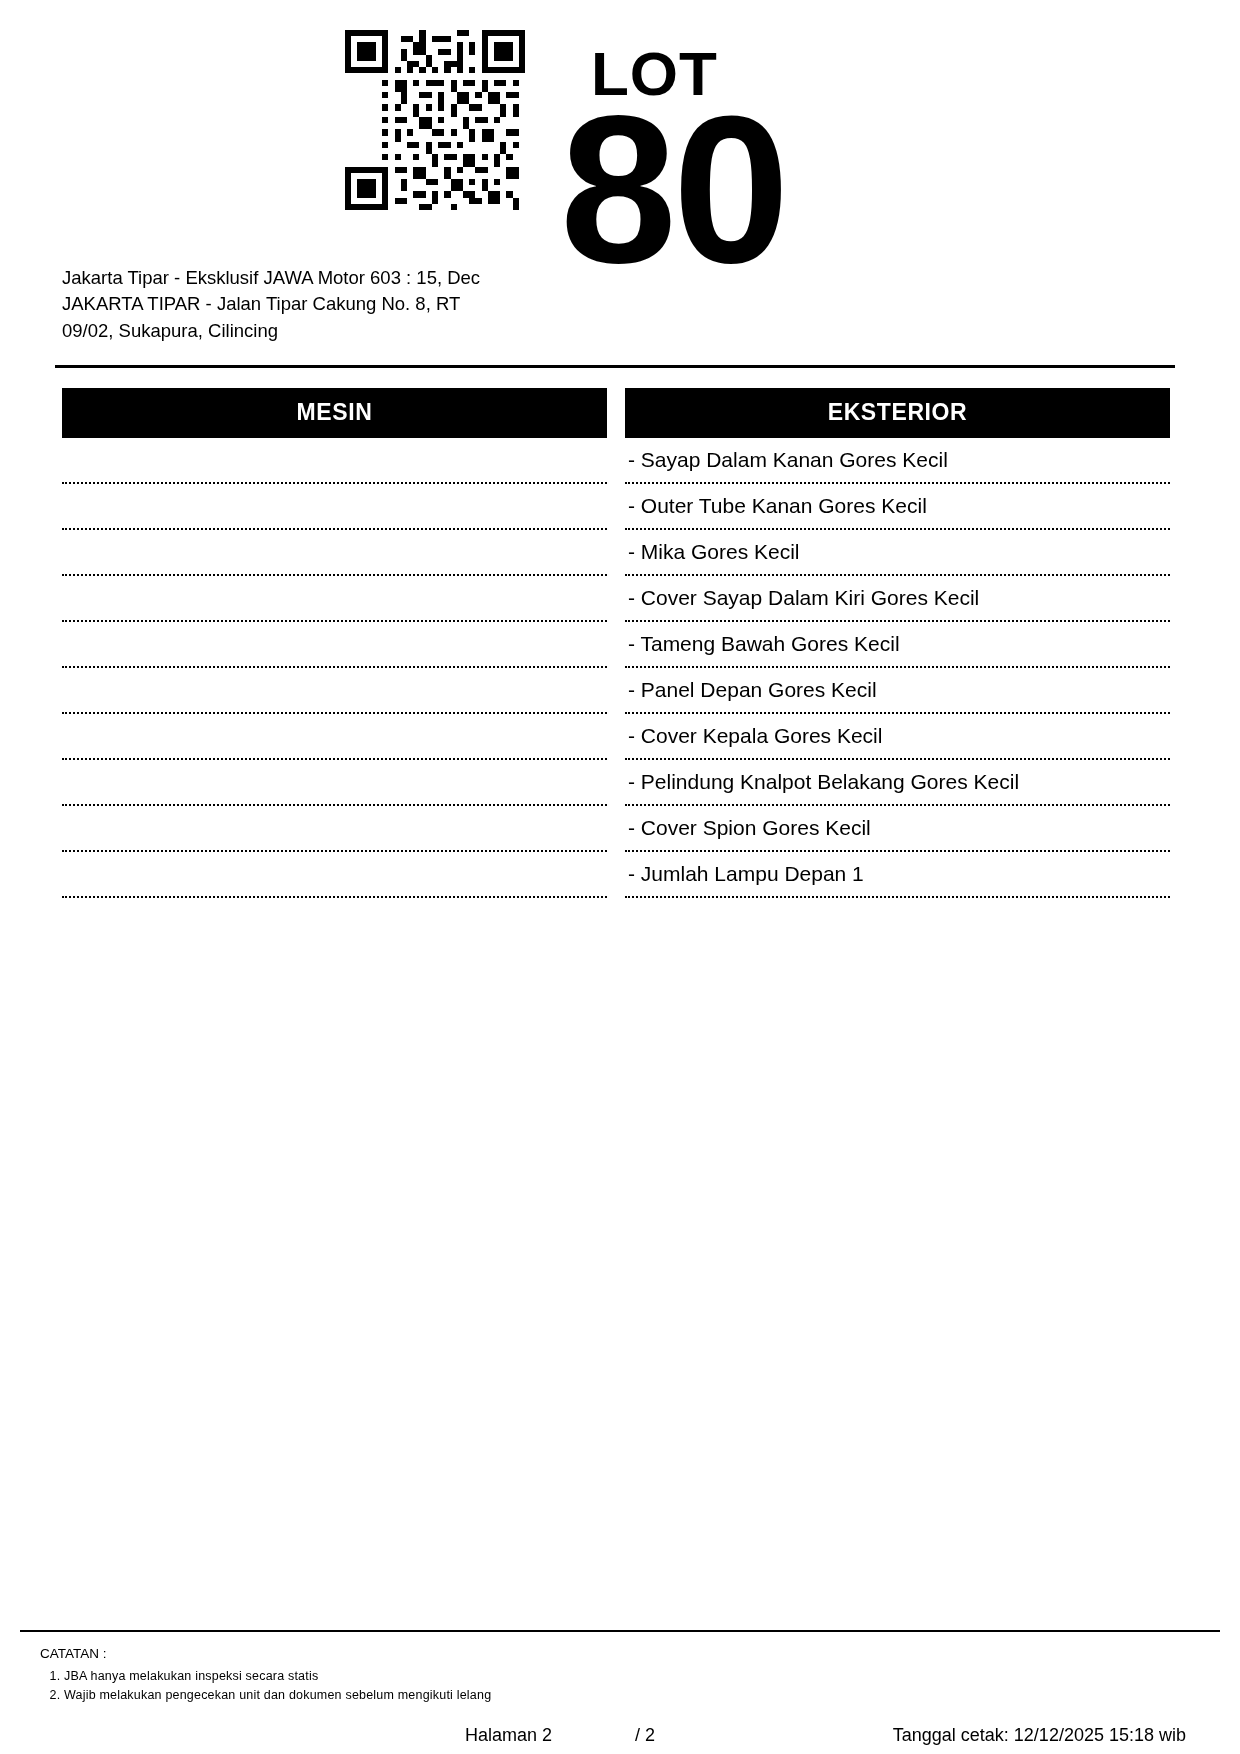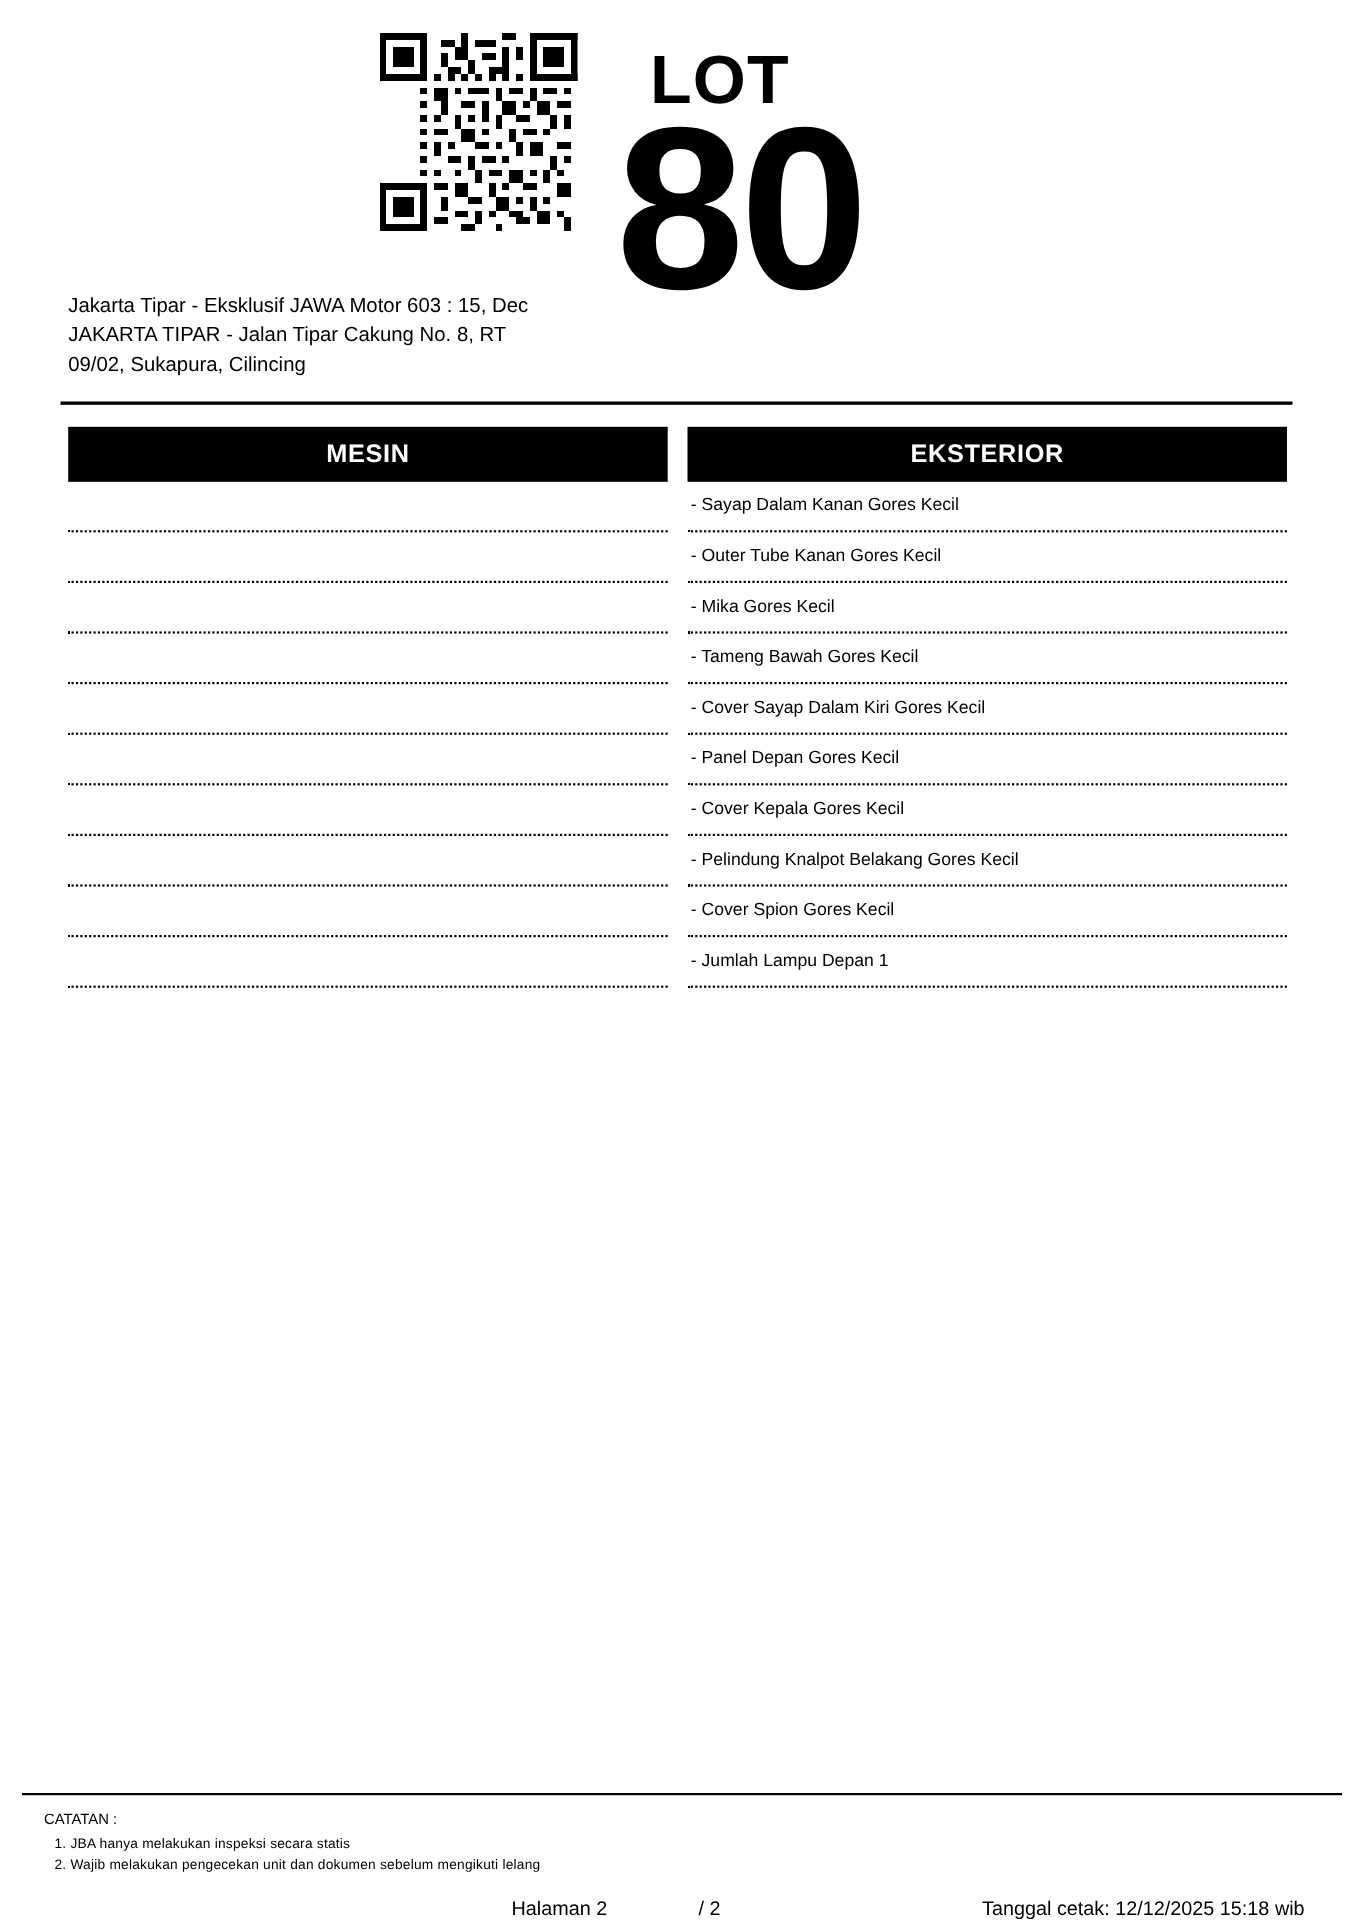--- a/index.html
+++ b/index.html
@@ -97,21 +97,21 @@
     font-size: 23px;
     font-weight: bold;
     letter-spacing: 0.6px;
     padding: 11px 0 12px 0;
   }
   .rows { margin-top: 0; }
   .row {
     height: 46px;
     display: flex;
     align-items: center;
-    font-size: 16px;
+    font-size: 21px;
     border-bottom: 2px dotted #000;
     padding-left: 3px;
     box-sizing: border-box;
     white-space: nowrap;
     text-align: center;
   }
   .row.empty { color: transparent; }
 
   
   .footer {
@@ -330,22 +330,22 @@
         <div class="row empty"></div>
       </div>
     </div>
 
     <div class="col">
       <div class="col-head">EKSTERIOR</div>
       <div class="rows">
         <div class="row">- Sayap Dalam Kanan Gores Kecil</div>
         <div class="row">- Outer Tube Kanan Gores Kecil</div>
         <div class="row">- Mika Gores Kecil</div>
+        <div class="row">- Cover Sayap Dalam Kiri Gores Kecil</div>
         <div class="row">- Tameng Bawah Gores Kecil</div>
-        <div class="row">- Cover Sayap Dalam Kiri Gores Kecil</div>
         <div class="row">- Panel Depan Gores Kecil</div>
         <div class="row">- Cover Kepala Gores Kecil</div>
         <div class="row">- Pelindung Knalpot Belakang Gores Kecil</div>
         <div class="row">- Cover Spion Gores Kecil</div>
         <div class="row">- Jumlah Lampu Depan 1</div>
       </div>
     </div>
 
   </div>
 

